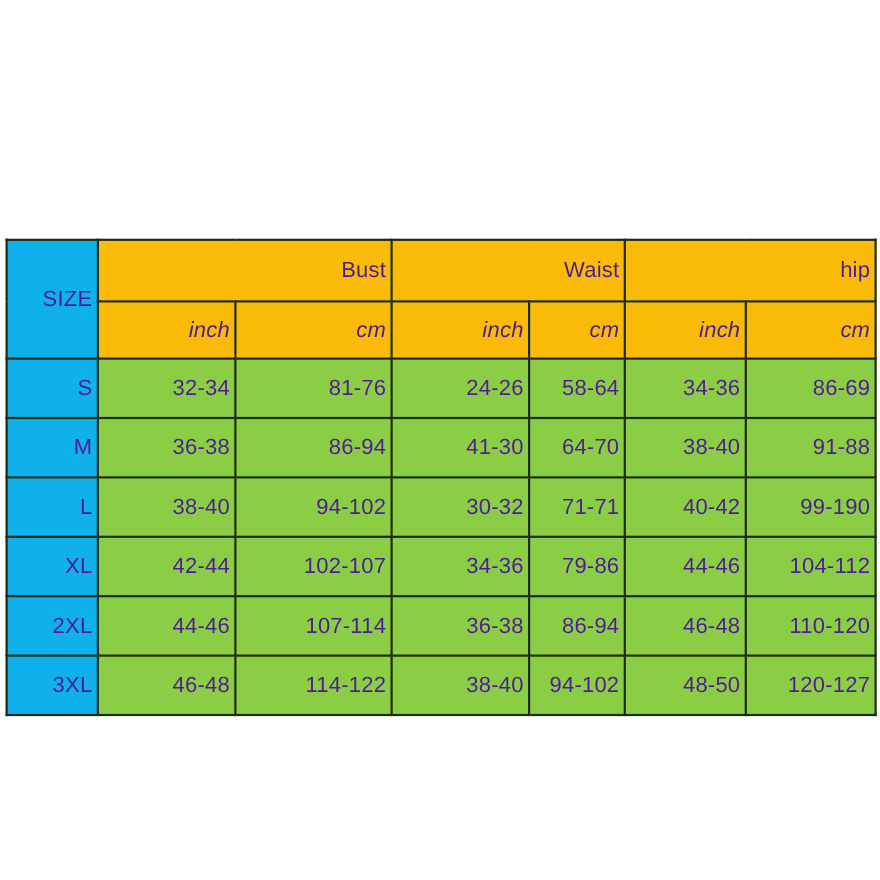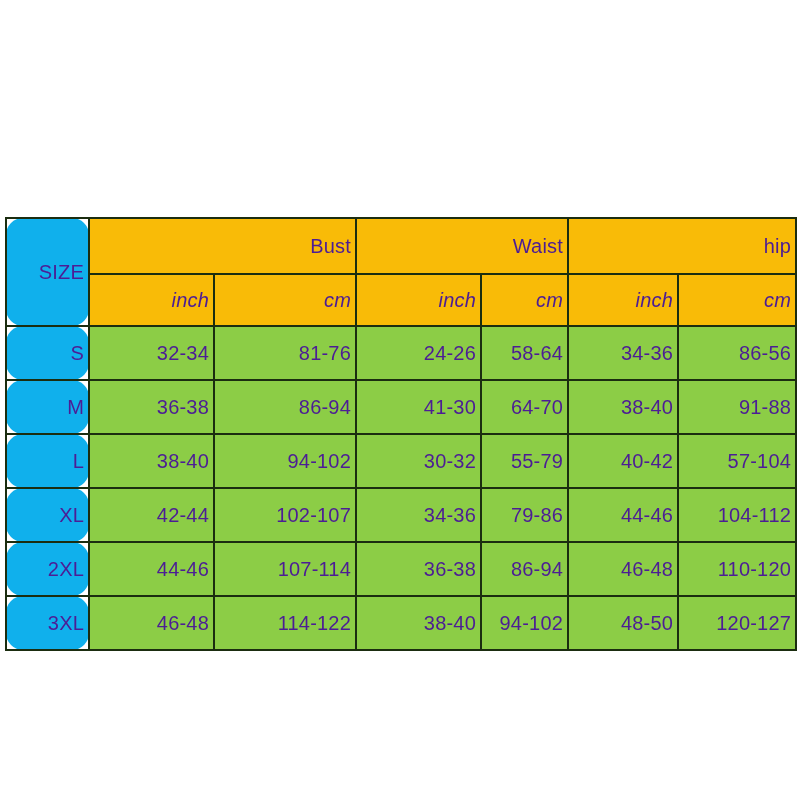--- a/index.html
+++ b/index.html
@@ -35,21 +35,20 @@
     letter-spacing: 0.2px;
     padding: 4px;
     line-height: 1;
   }
 
   
   td.size-head,
   td.size-cell {
     background: #10b0ec;
     color: #0d1b2a;
-    border-radius: 17px;
   }
   td.group-head,
   td.unit-head {
     background: #f9bb07;
     color: #231a00;
   }
   td.value-cell {
     background: #8ccd46;
   }
 
@@ -111,41 +110,41 @@
       <td class="unit-head">cm</td>
     </tr>
 
     <tr class="data-row">
       <td class="size-cell">S</td>
       <td class="value-cell">32-34</td>
       <td class="value-cell">81-76</td>
       <td class="value-cell">24-26</td>
       <td class="value-cell">58-64</td>
       <td class="value-cell">34-36</td>
-      <td class="value-cell">86-56</td>
+      <td class="value-cell">86-69</td>
     </tr>
 
     <tr class="data-row">
       <td class="size-cell">M</td>
       <td class="value-cell">36-38</td>
       <td class="value-cell">86-94</td>
       <td class="value-cell">41-30</td>
       <td class="value-cell">64-70</td>
       <td class="value-cell">38-40</td>
       <td class="value-cell">91-88</td>
     </tr>
 
     <tr class="data-row">
       <td class="size-cell">L</td>
       <td class="value-cell">38-40</td>
       <td class="value-cell">94-102</td>
       <td class="value-cell">30-32</td>
-      <td class="value-cell">55-79</td>
+      <td class="value-cell">71-71</td>
       <td class="value-cell">40-42</td>
-      <td class="value-cell">57-104</td>
+      <td class="value-cell">99-190</td>
     </tr>
 
     <tr class="data-row">
       <td class="size-cell">XL</td>
       <td class="value-cell">42-44</td>
       <td class="value-cell">102-107</td>
       <td class="value-cell">34-36</td>
       <td class="value-cell">79-86</td>
       <td class="value-cell">44-46</td>
       <td class="value-cell">104-112</td>

